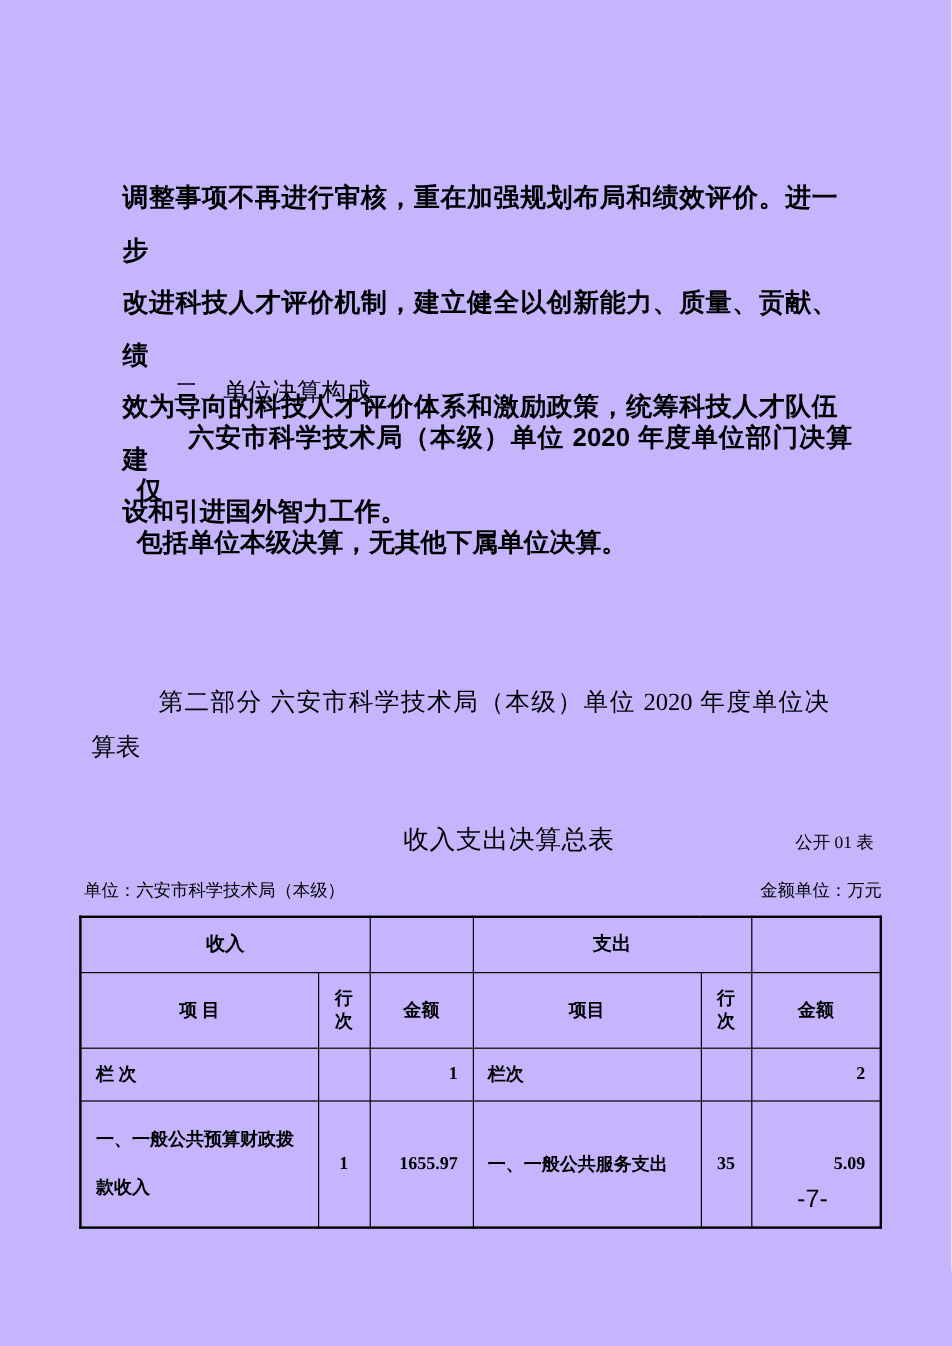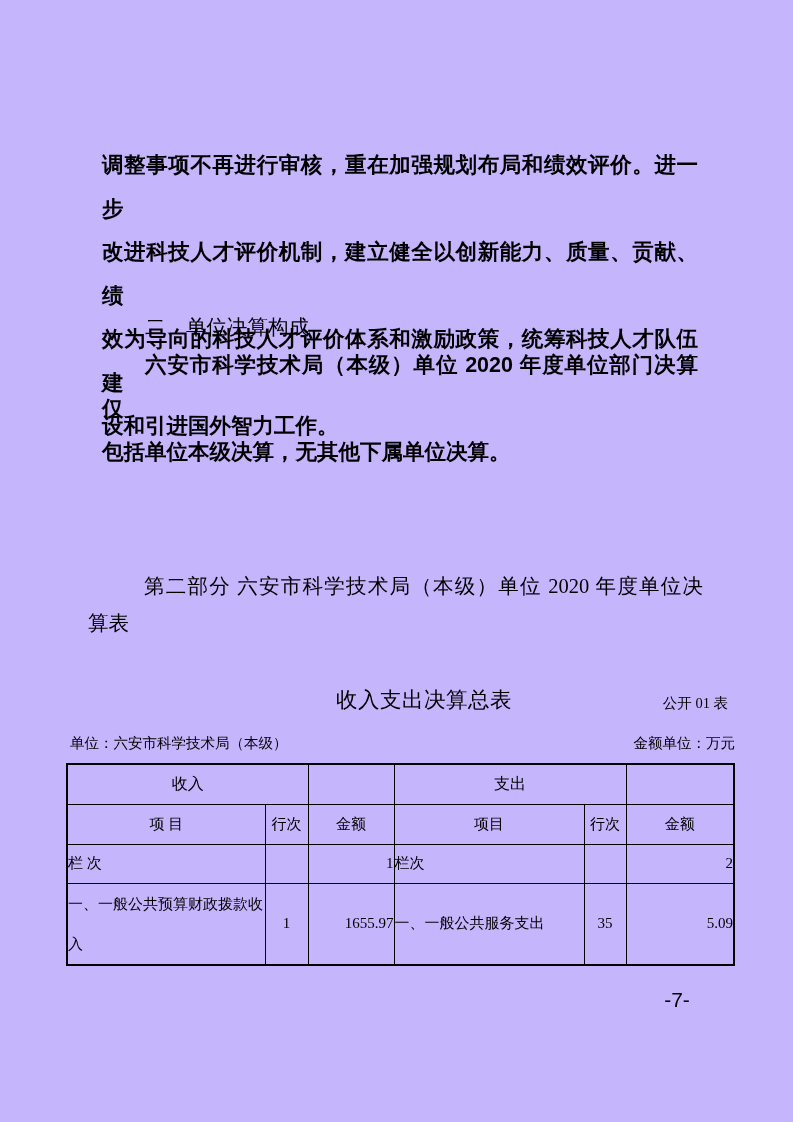--- a/index.html
+++ b/index.html
@@ -28,24 +28,24 @@
   .indent2 { text-indent: 43px; }
   #intro-paragraph { top: 144px; }
   #section-heading {
     position: absolute;
     left: 145px;
     top: 310px;
     font-size: 20.5px;
     line-height: 34px;
     font-family: "Liberation Serif", "DejaVu Serif", serif;
   }
-  #section-paragraph { top: 344px; }
+  #section-paragraph { top: 344px; margin-left: 12px; }
   #part2-heading {
     position: absolute;
-    left: 88px;
+    left: 76px;
     top: 568px;
     width: 615px;
     font-size: 20.5px;
     line-height: 37px;
     font-family: "Liberation Serif", "DejaVu Serif", serif;
   }
   #part2-heading .first { text-indent: 56px; }
   #table-title {
     position: absolute;
     left: 336px;
@@ -78,23 +78,24 @@
     top: 763px;
     width: 667px;
     border-collapse: collapse;
     table-layout: fixed;
     border: 2px solid #000;
     font-family: "Liberation Serif", "DejaVu Serif", serif;
   }
   table.budget td {
     border: 1px solid #000;
     font-size: 15px;
-    padding: 0;
+    padding: 12px;
     vertical-align: middle;
     word-break: break-all;
+    font-weight: bold;
   }
   tr.r-group td { font-size: 16px; }
   .tc { text-align: center; }
   .tl-item  { text-align: left; padding: 0 4px 0 4px; }
   .tl-item2 { text-align: left; padding-left: 7px; }
   .tl-lanci { text-align: left; padding-left: 26px; }
   .tr-num  { text-align: right; padding-right: 6px; }
   .tr-num2 { text-align: right; padding-right: 8px; }
   td.cell-income-item { font-size: 14.5px; line-height: 40px; margin-top: 12px; }
   #page-number {

